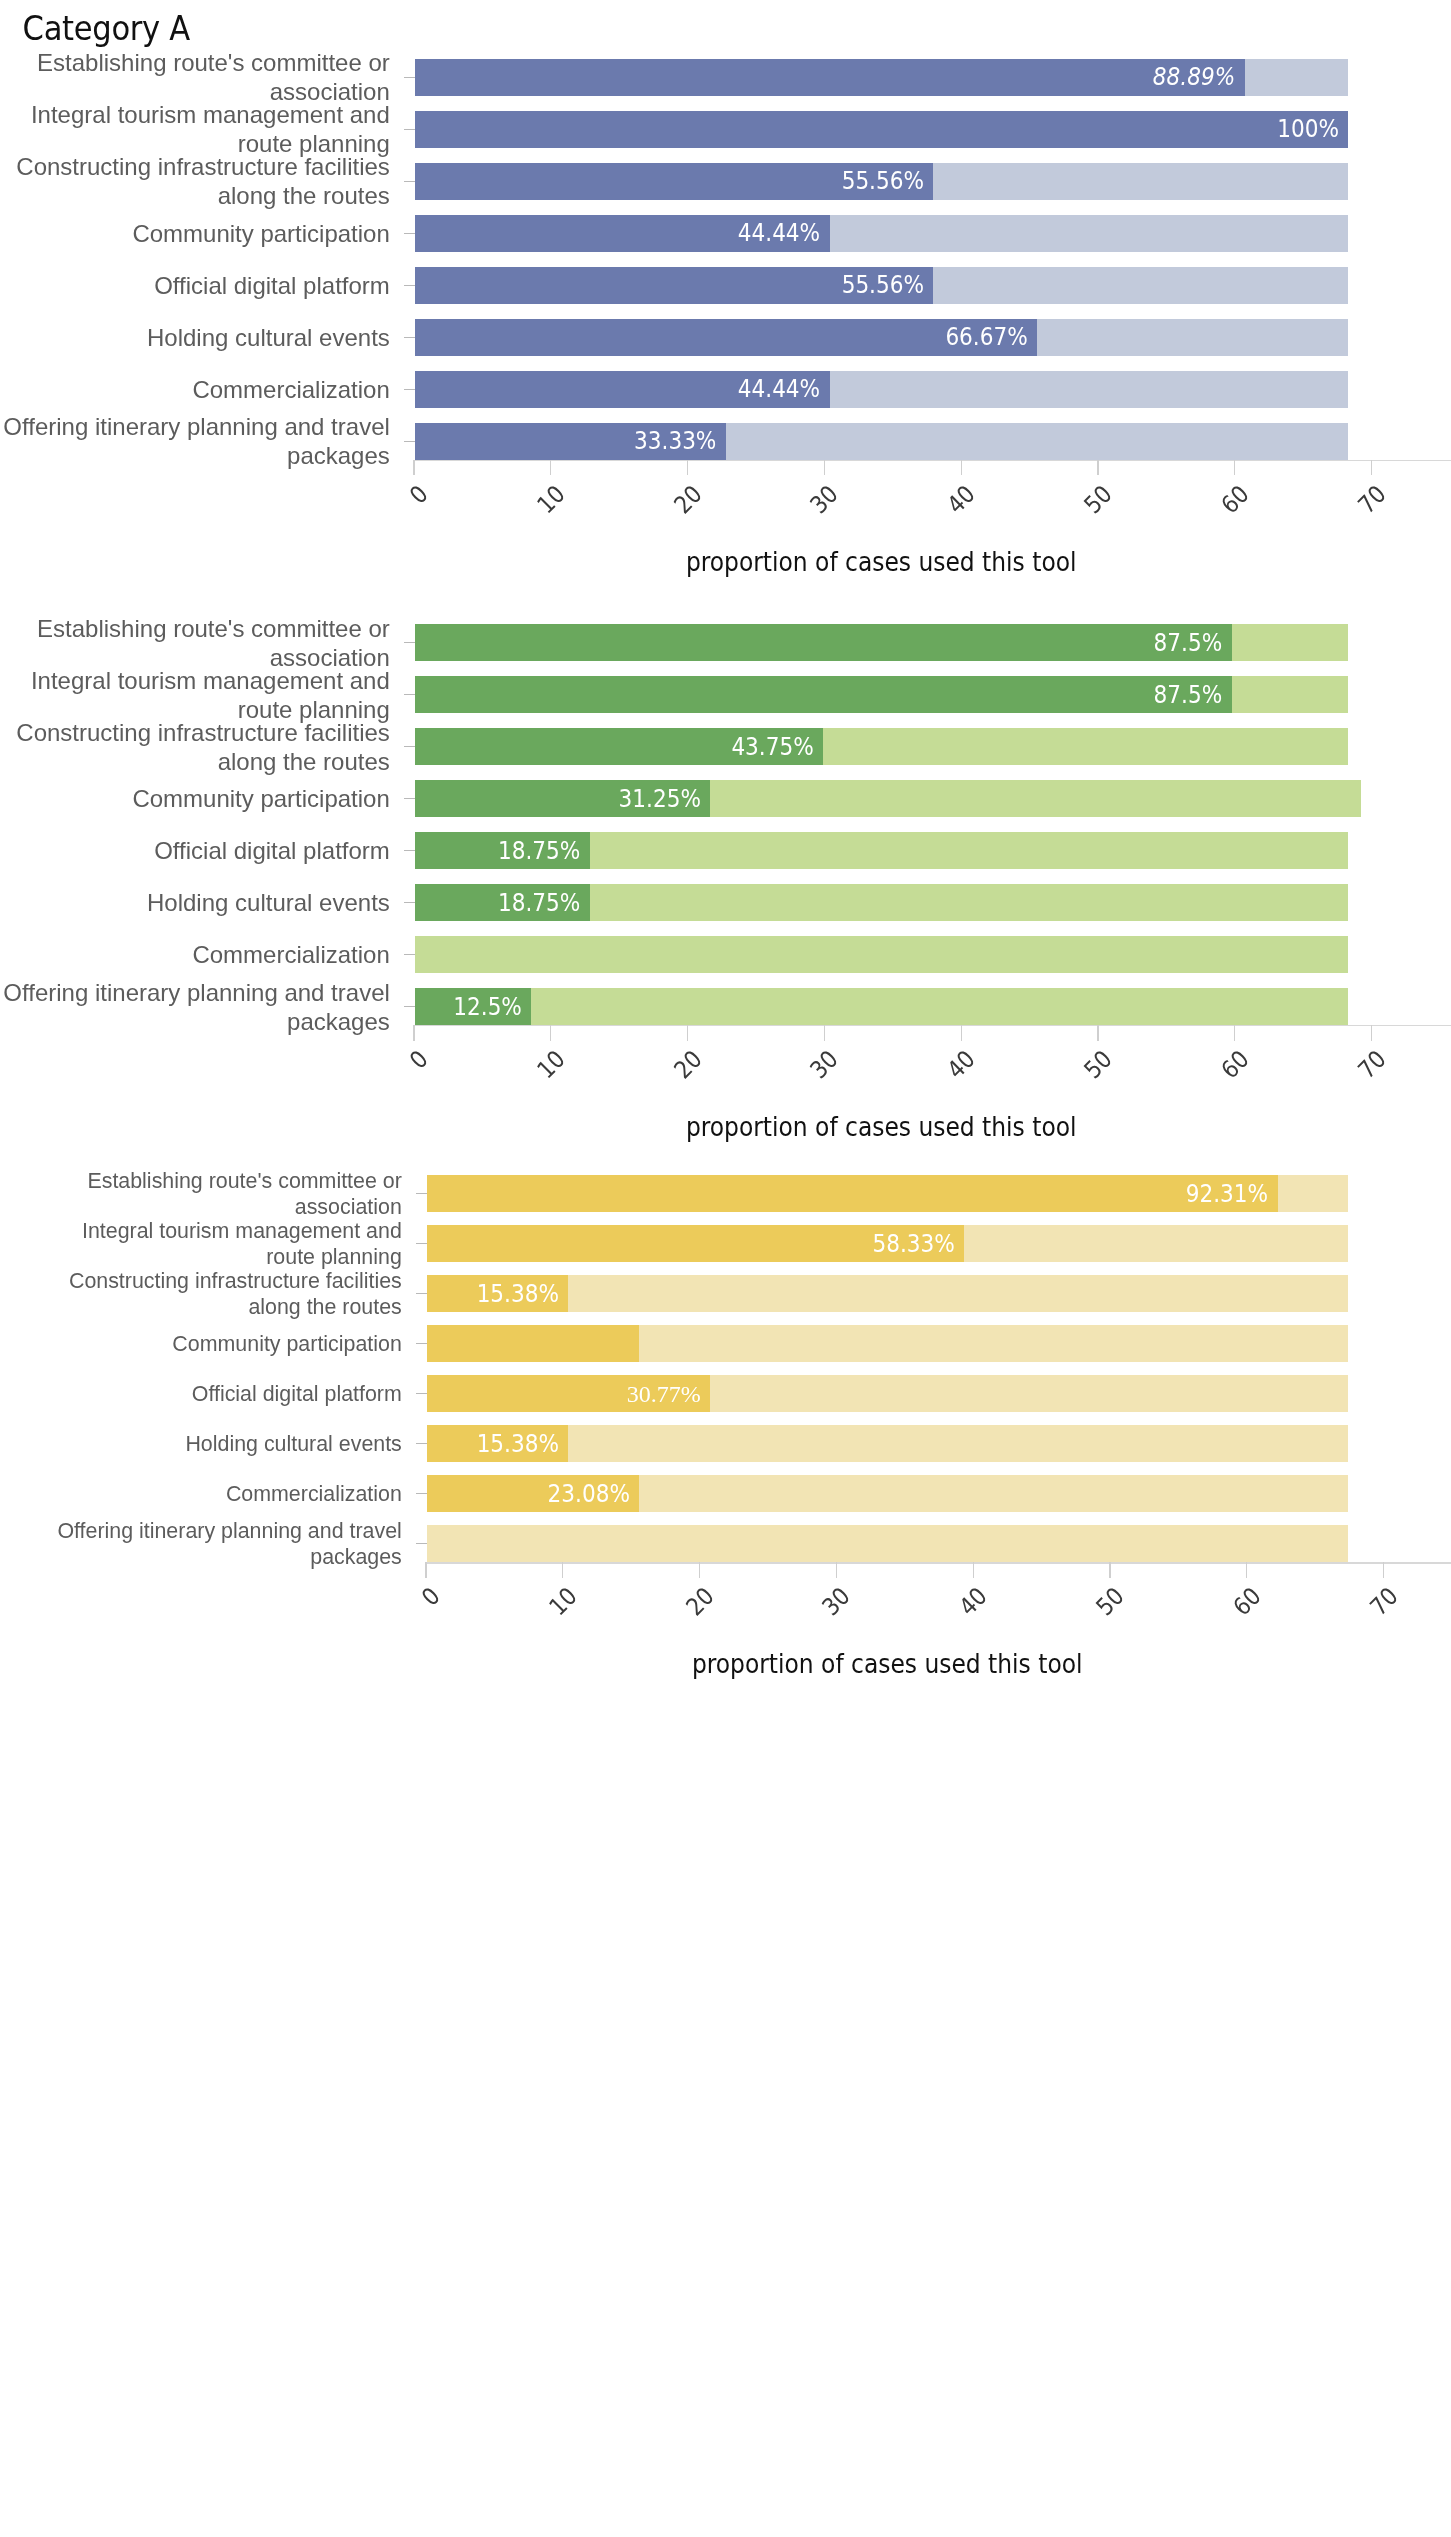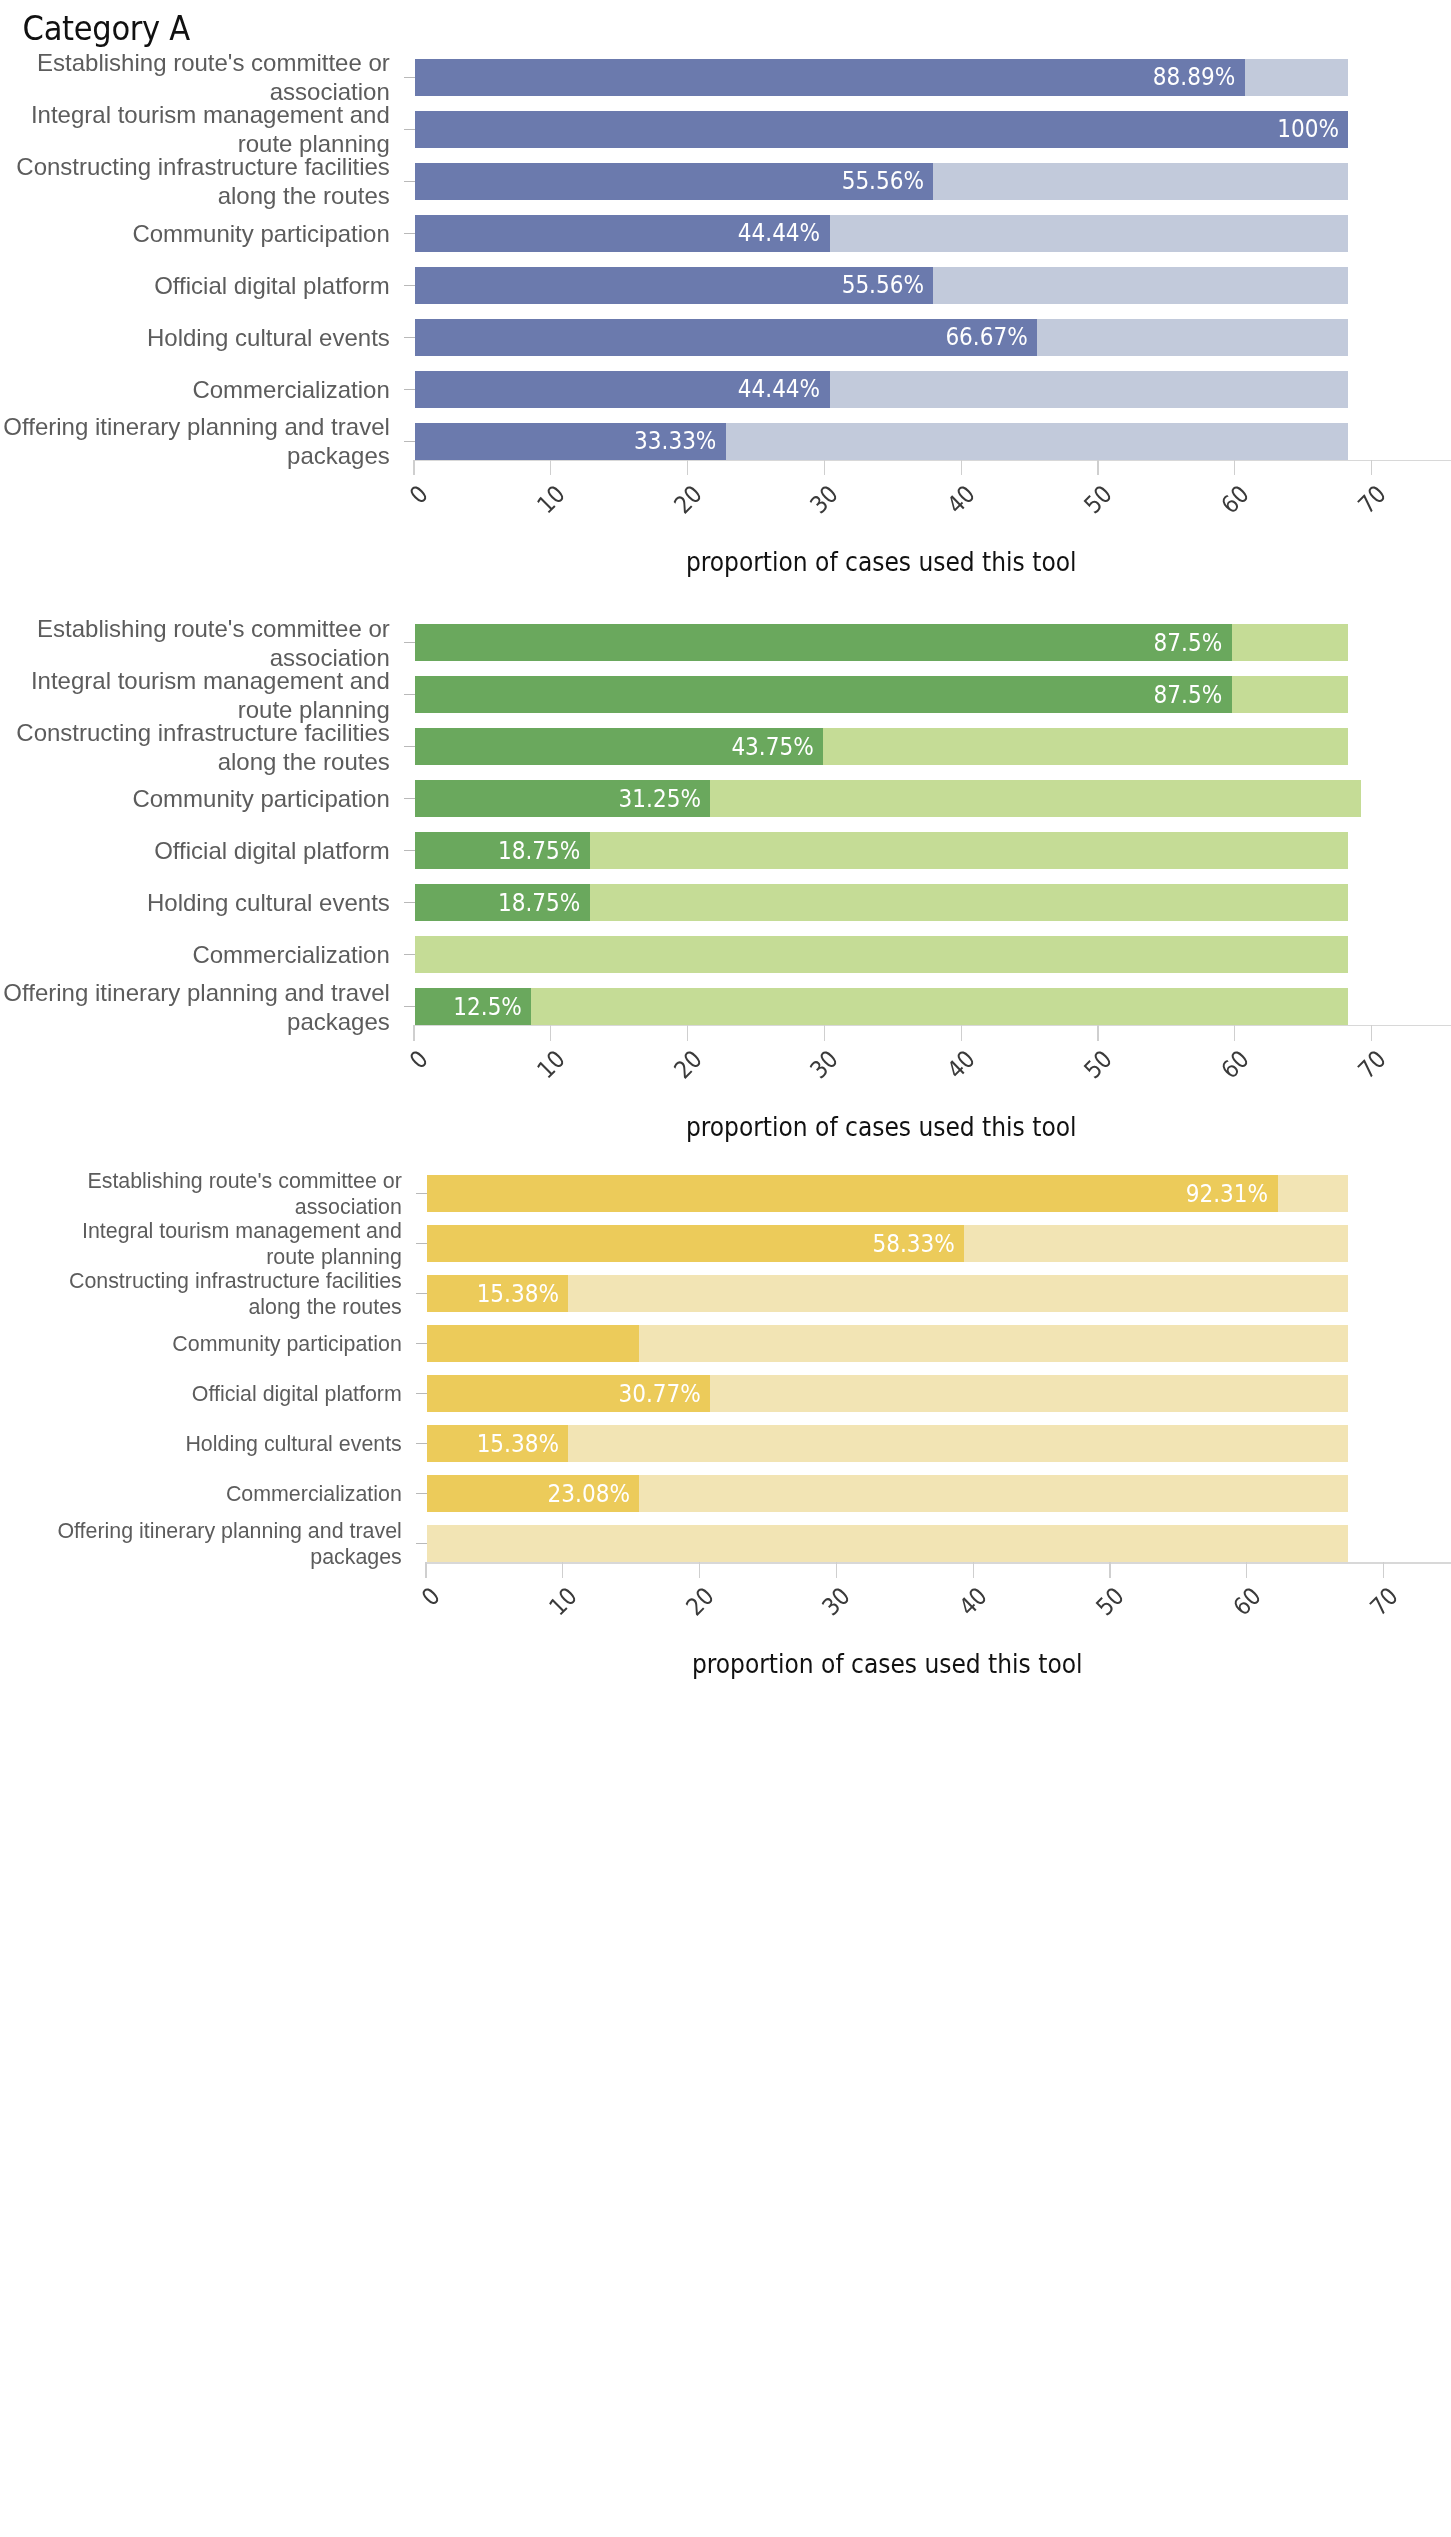--- a/index.html
+++ b/index.html
@@ -117,21 +117,21 @@
 
 <div class="page">
 
   <div class="panel ab" style="padding-top:8.3px;">
     <div class="panel-title" style="margin-left:22.6px;">Category A</div>
     <div class="plot" id="plot-a" style="margin-top:10.7px;">
         <div class="row" style="height: 37px; margin-bottom: 15px;">
           <div class="cat-label" style="flex-basis: 404px; font-size: 24px;">Establishing route's committee or
 association</div>
           <div class="tick-stub"></div>
-          <div class="bar-track" style="margin-right: 19.6px;">
+          <div class="bar-track" style="margin-right: 19.6px; font-style: italic;">
             <div class="bar-bg" style="background: rgb(194, 202, 219);"></div>
             <div class="bar-fg" style="background: rgb(107, 122, 173); width: 88.89%;"></div>
             <div class="bar-value" style="left: 88.89%; transform: translate(calc(-100% - 9.5px), -50%);">88.89%</div>
           </div>
         </div>
         <div class="row" style="height: 37px; margin-bottom: 15px;">
           <div class="cat-label" style="flex-basis: 404px; font-size: 24px;">Integral tourism management and
 route planning</div>
           <div class="tick-stub"></div>
           <div class="bar-track" style="margin-right: 19.6px;">
@@ -362,21 +362,21 @@
             <div class="bar-bg" style="background: rgb(242, 228, 180);"></div>
             <div class="bar-fg" style="background: rgb(236, 203, 90); width: 23.08%;"></div>
           </div>
         </div>
         <div class="row" style="height: 37px; margin-bottom: 13px;">
           <div class="cat-label" style="flex-basis: 416px; font-size: 21.4px;">Official digital platform</div>
           <div class="tick-stub"></div>
           <div class="bar-track" style="margin-right: 19.6px;">
             <div class="bar-bg" style="background: rgb(242, 228, 180);"></div>
             <div class="bar-fg" style="background: rgb(236, 203, 90); width: 30.77%;"></div>
-            <div class="bar-value" style="left: 30.77%; transform: translate(calc(-100% - 9.5px), -50%);">30.77%</div>
+            <div class="bar-value" style="left: 30.77%; transform: translate(calc(-100% - 9.5px), -50%); font-family: Liberation Serif, serif;">30.77%</div>
           </div>
         </div>
         <div class="row" style="height: 37px; margin-bottom: 13px;">
           <div class="cat-label" style="flex-basis: 416px; font-size: 21.4px;">Holding cultural events</div>
           <div class="tick-stub"></div>
           <div class="bar-track" style="margin-right: 19.6px;">
             <div class="bar-bg" style="background: rgb(242, 228, 180);"></div>
             <div class="bar-fg" style="background: rgb(236, 203, 90); width: 15.38%;"></div>
             <div class="bar-value" style="left: 15.38%; transform: translate(calc(-100% - 9.5px), -50%);">15.38%</div>
           </div>

